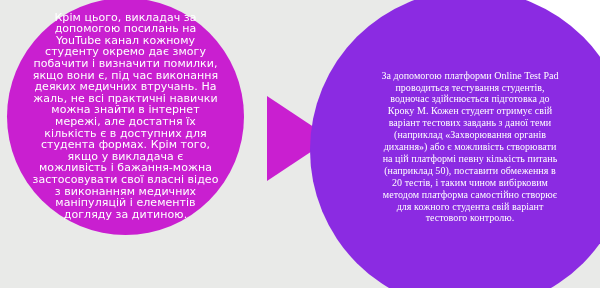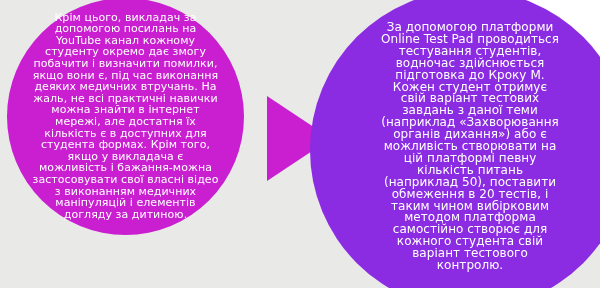--- a/index.html
+++ b/index.html
@@ -60,24 +60,25 @@
   }
   .circle-left .circle-text {
     width: 186px;
     font-size: 11px;
     line-height: 11.6px;
     letter-spacing: 0.05px;
     margin-top: -1px;
   }
   .circle-right .circle-text {
     width: 182px;
-    font-size: 12px;
+    font-size: 10px;
     line-height: 11.9px;
     letter-spacing: 0.05px;
     margin-top: -6px;
+    font-family: Liberation Serif, serif;
   }
   
   .arrow {
     position: absolute;
     left: 267px;
     top: 96px;
     width: 64px;
     height: 85px;
   }
 </style>

